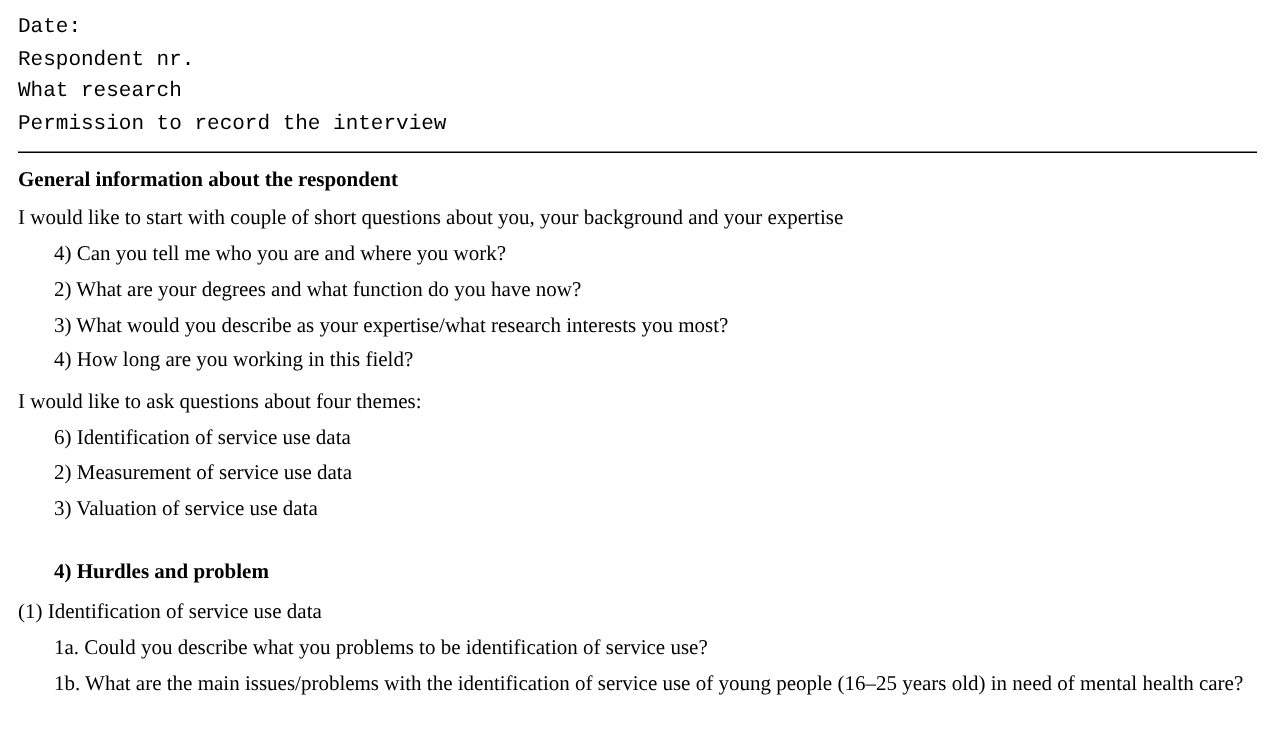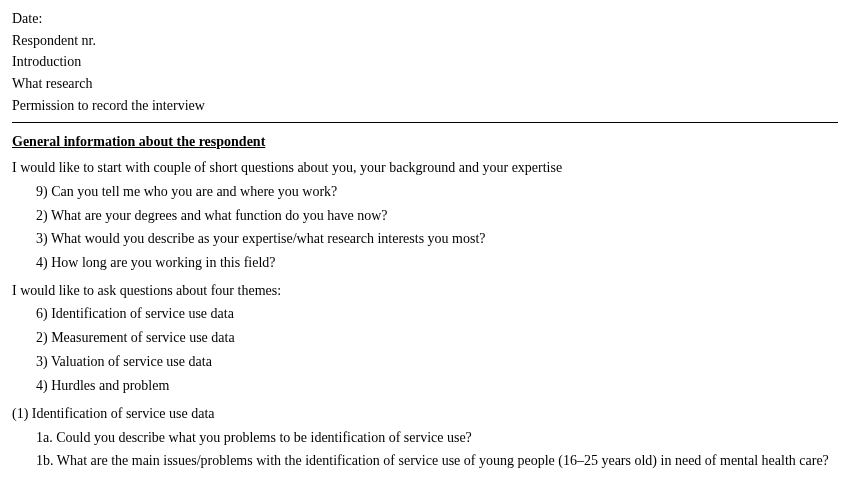--- a/index.html
+++ b/index.html
@@ -14,74 +14,72 @@
       color: #000000;
       width: 850px;
       min-height: 501px;
       padding: 8px 12px 12px 12px;
     }
     .header-section {
       margin-bottom: 6px;
     }
     .header-line {
       line-height: 1.55;
+      font-family: Liberation Mono, monospace;
     }
     .divider {
       border: none;
       border-top: 1.5px solid #000000;
       margin: 6px 0 8px 0;
     }
     .section-title {
       font-weight: bold;
       margin-bottom: 4px;
       line-height: 1.55;
-      text-decoration: underline;
     }
     .body-text {
       line-height: 1.55;
       margin-bottom: 2px;
     }
     .indented {
       padding-left: 24px;
       line-height: 1.55;
     }
     .spaced-above {
-      margin-top: 3px;
+      margin-top: 20px;
+      font-weight: bold;
     }
     .block {
       margin-bottom: 6px;
     }
   </style>
 </head>
 <body>
 
 <div class="header-section">
   <div class="header-line">
     <span>Date:</span>
   </div>
   <div class="header-line">
     <span>Respondent nr.</span>
   </div>
   <div class="header-line">
-    <span>Introduction</span>
-  </div>
-  <div class="header-line">
     <span>What research</span>
   </div>
   <div class="header-line">
     <span>Permission to record the interview</span>
   </div>
 </div>
 
 <hr class="divider">
 
 <div class="block">
   <div class="section-title">General information about the respondent</div>
   <div class="body-text">I would like to start with couple of short questions about you, your background and your expertise</div>
-  <div class="indented body-text">9) Can you tell me who you are and where you work?</div>
+  <div class="indented body-text">4) Can you tell me who you are and where you work?</div>
   <div class="indented body-text">2)  What are your degrees and what function do you have now?</div>
   <div class="indented body-text">3) What would you describe as your expertise/what research interests you most?</div>
   <div class="indented body-text">4) How long are you working in this field?</div>
 </div>
 
 <div class="block">
   <div class="body-text">I would like to ask questions about four themes:</div>
   <div class="indented body-text">6) Identification of service use data</div>
   <div class="indented body-text">2) Measurement of service use data</div>
   <div class="indented body-text">3) Valuation of service use data</div>

